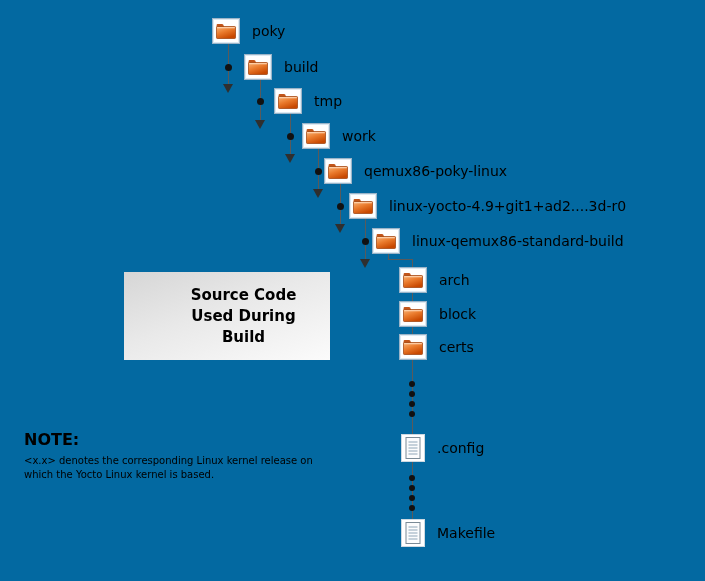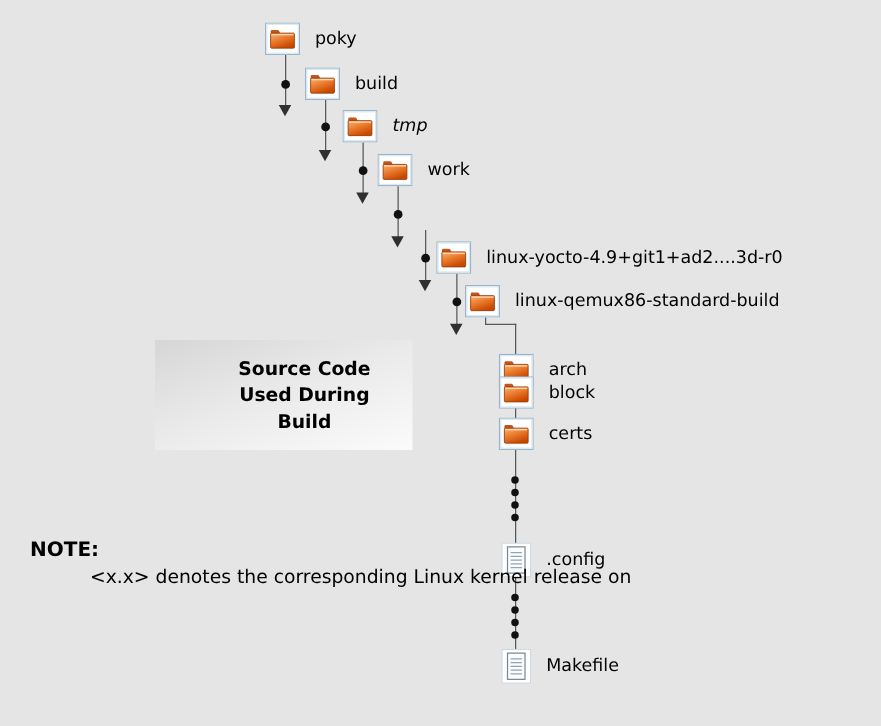--- a/index.html
+++ b/index.html
@@ -3,21 +3,21 @@
 <meta charset="utf-8">
 <style>
   * { margin: 0; padding: 0; box-sizing: border-box; }
   html, body { background: #ffffff; }
   body { font-family: "DejaVu Sans", "Liberation Sans", sans-serif; }
 
   .canvas {
     position: relative;
     width: 705px;
     height: 581px;
-    background: #e5e5e5;
+    background: #0369a1;
     overflow: hidden;
   }
 
   svg.defs { position: absolute; width: 0; height: 0; }
 
   
   .vline { position: absolute; width: 1px; background: #5a5a5a; }
   .hline { position: absolute; height: 1px; background: #5a5a5a; }
   .cdot  { position: absolute; width: 7px; height: 7px; border-radius: 50%; background: #111; }
   .edot  { position: absolute; width: 6px; height: 6px; border-radius: 50%; background: #111; }
@@ -43,21 +43,21 @@
     text-align: center;
   }
   .callout .cline {
     font-size: 15px; font-weight: bold; color: #000;
     line-height: 21px; white-space: nowrap;
   }
 
   
   .note { position: absolute; left: 24px; top: 430px; width: 360px; }
   .note .note-label { font-size: 16px; font-weight: bold; color: #000; margin-bottom: 5px; }
-  .note .note-line { font-size: 15px; color: #000; line-height: 14px; white-space: nowrap; margin-left: 48px; }
+  .note .note-line { font-size: 10px; color: #000; line-height: 14px; white-space: nowrap; }
 </style>
 </head>
 <body>
 
 <div class="canvas">
 
   <svg class="defs" aria-hidden="true">
     <defs>
       <linearGradient id="grad-folder" x1="0" y1="0" x2="0.55" y2="1">
         <stop offset="0" stop-color="#f9b477"></stop>
@@ -128,45 +128,51 @@
         <use href="#sym-folder"></use>
       </svg>
     <span class="label">poky</span>
   </div>
   <div class="node" style="left:244px; top:54px;">
     <svg class="icon" width="28" height="26">
         <use href="#sym-folder"></use>
       </svg>
     <span class="label">build</span>
   </div>
-  <div class="node" style="left:274px; top:88px;font-style:italic;">
+  <div class="node" style="left:274px; top:88px;">
     <svg class="icon" width="28" height="26">
         <use href="#sym-folder"></use>
       </svg>
     <span class="label">tmp</span>
   </div>
   <div class="node" style="left:302px; top:123px;">
     <svg class="icon" width="28" height="26">
         <use href="#sym-folder"></use>
       </svg>
     <span class="label">work</span>
   </div>
+  <div class="node" style="left:324px; top:158px;">
+    <svg class="icon" width="28" height="26">
+        <use href="#sym-folder"></use>
+      </svg>
+    <span class="label">qemux86-poky-linux</span>
+  </div>
   <div class="node" style="left:349px; top:193px;">
     <svg class="icon" width="28" height="26">
         <use href="#sym-folder"></use>
       </svg>
     <span class="label">linux-yocto-4.9+git1+ad2....3d-r0</span>
   </div>
   <div class="node" style="left:372px; top:228px;">
     <svg class="icon" width="28" height="26">
         <use href="#sym-folder"></use>
       </svg>
     <span class="label">linux-qemux86-standard-build</span>
   </div>
-  <div class="node" style="left:399px; top:283px;text-align:center;">
+  <div class="node" style="left:399px; top:267px;text-align:center;">
     <svg class="icon" width="28" height="26">
         <use href="#sym-folder"></use>
       </svg>
     <span class="label">arch</span>
   </div>
   <div class="node" style="left:399px; top:301px;">
     <svg class="icon" width="28" height="26">
         <use href="#sym-folder"></use>
       </svg>
     <span class="label">block</span>
@@ -192,15 +198,16 @@
 
   <div class="callout">
     <div class="cline">Source Code</div>
     <div class="cline">Used During</div>
     <div class="cline">Build</div>
   </div>
 
   <div class="note">
     <div class="note-label">NOTE:</div>
     <div class="note-line">&lt;x.x&gt; denotes the corresponding Linux kernel release on</div>
+    <div class="note-line">which the Yocto Linux kernel is based.</div>
   </div>
 
 </div>
 
 </body></html>

